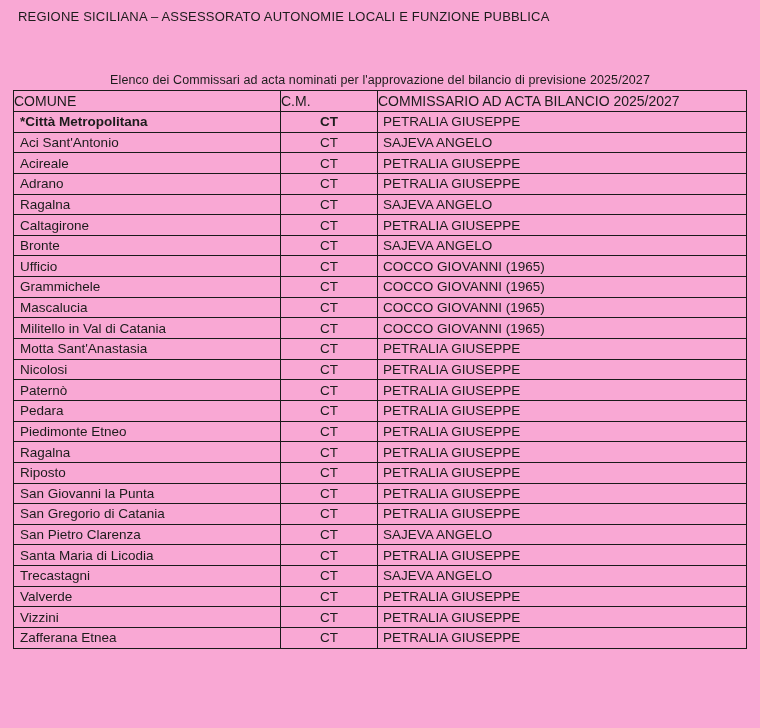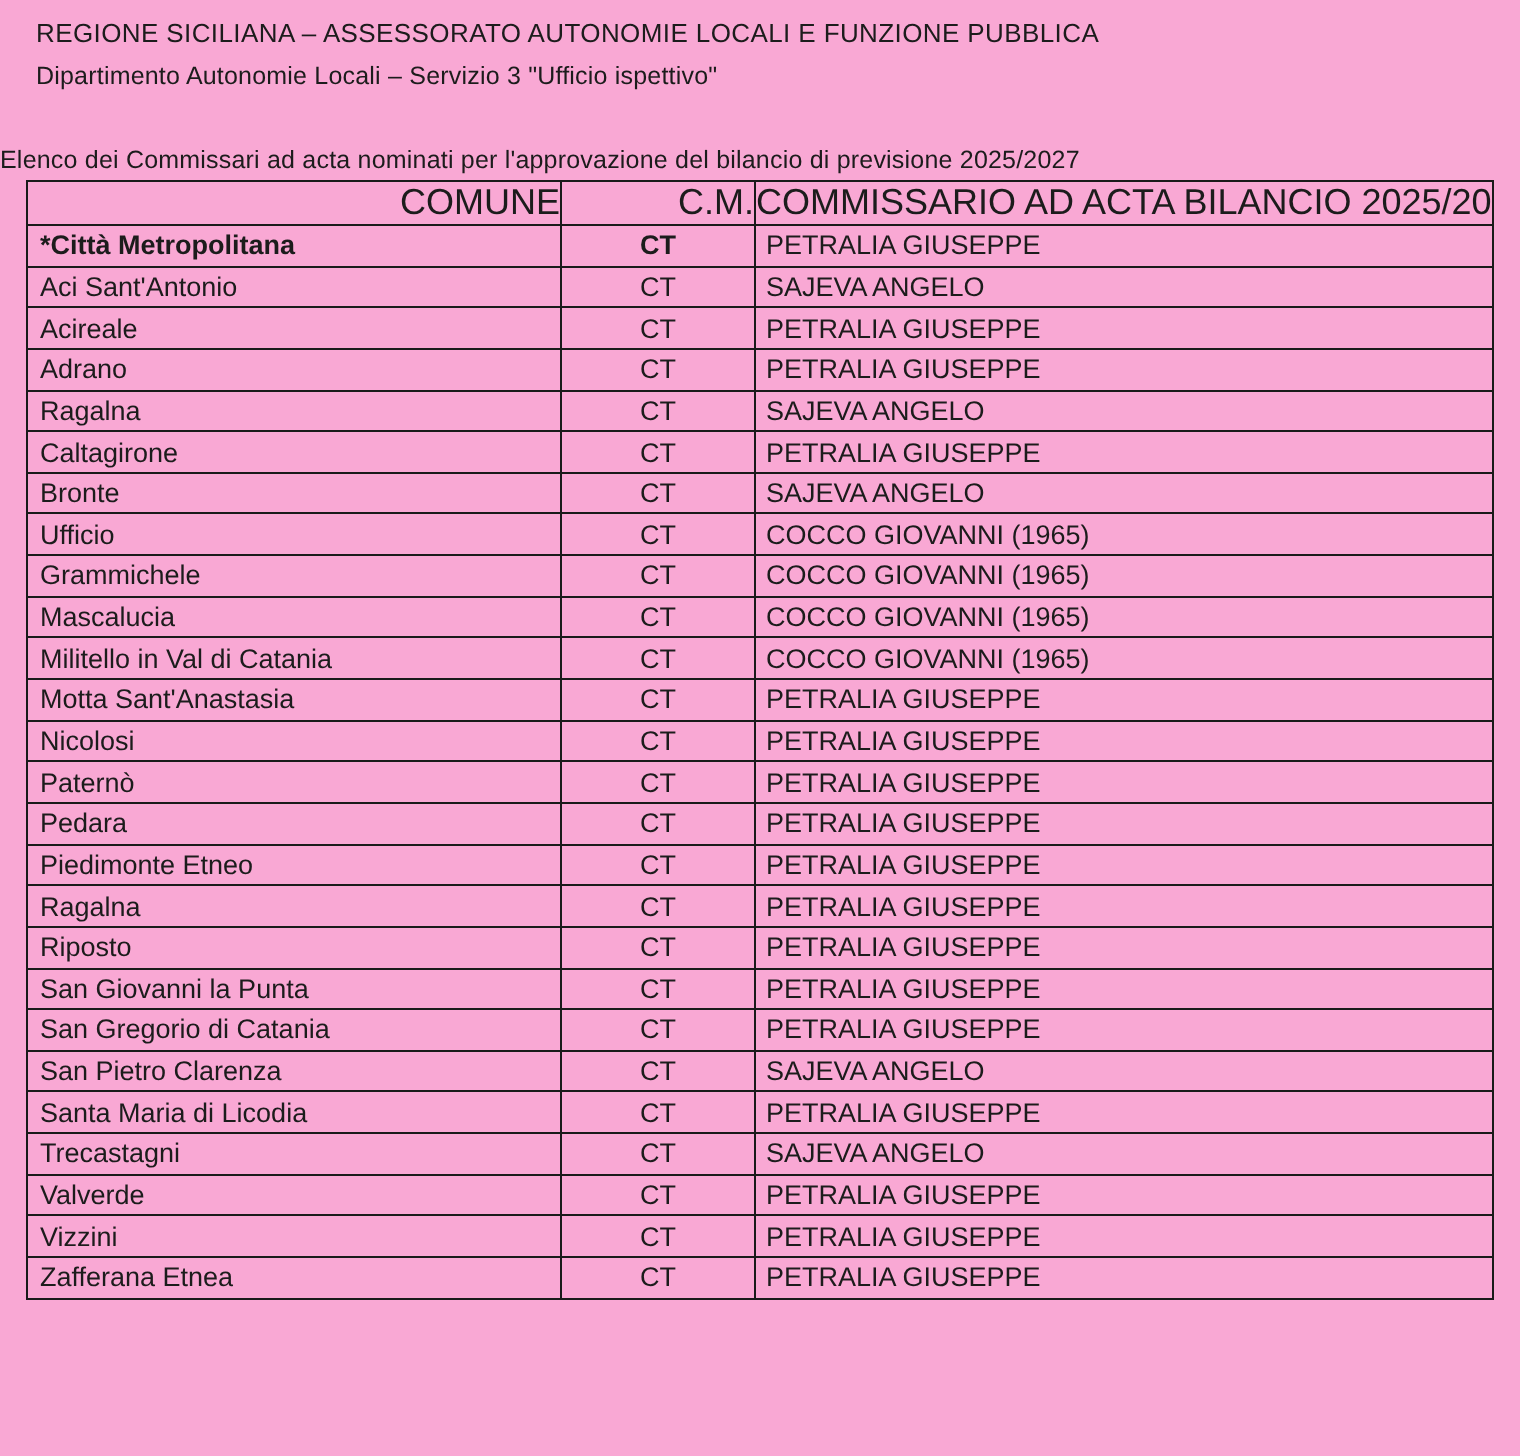--- a/index.html
+++ b/index.html
@@ -11,21 +11,21 @@
     overflow: hidden;
   }
   .page { position: relative; width: 760px; height: 728px; background: #f9a8d4; }
 
   .doc-header { position: absolute; left: 18px; top: 9px; }
   .doc-header .line1 { font-size: 13px; letter-spacing: 0.2px; margin-bottom: 7px; }
   .doc-header .line2 { font-size: 12.5px; letter-spacing: 0.1px; }
 
   .table-caption {
     position: absolute; top: 73px; left: 0; width: 760px;
-    text-align: left; font-size: 12.5px; letter-spacing: 0.1px;
+    text-align: center; font-size: 12.5px; letter-spacing: 0.1px;
   }
 
   table.commissari {
     position: absolute; left: 13px; top: 90px;
     width: 733px;
     border-collapse: collapse;
     table-layout: fixed;
     font-size: 13.5px;
   }
   table.commissari col.c1 { width: 267px; }
@@ -33,36 +33,35 @@
   table.commissari col.c3 { width: 369px; }
 
   table.commissari th, table.commissari td {
     border: 1.6px solid #1a1a1a;
     overflow: hidden; white-space: nowrap;
   }
   table.commissari thead tr { height: 21px; }
   table.commissari tbody tr { height: 20.65px; }
 
   table.commissari th {
-    font-weight: normal; text-align: right; font-size: 18px;
+    font-weight: normal; text-align: left; font-size: 14px;
   }
   td.cell-comune { text-align: left; padding-left: 6px; }
   td.cell-cm { text-align: center; }
   td.cell-comm { text-align: left; padding-left: 5px; }
 
   tr.bold-row td.cell-comune, tr.bold-row td.cell-cm { font-weight: bold; }
 </style>
 </head>
 <body>
 
 <div class="page">
 
   <div class="doc-header">
     <div class="line1">REGIONE SICILIANA – ASSESSORATO AUTONOMIE LOCALI E FUNZIONE PUBBLICA</div>
-    <div class="line2">Dipartimento Autonomie Locali – Servizio 3 "Ufficio ispettivo"</div>
   </div>
 
   <div class="table-caption">Elenco dei Commissari ad acta nominati per l'approvazione del bilancio di previsione 2025/2027</div>
 
   <table class="commissari">
     <colgroup>
       <col class="c1">
         <col class="c2">
         <col class="c3">
     </colgroup>

